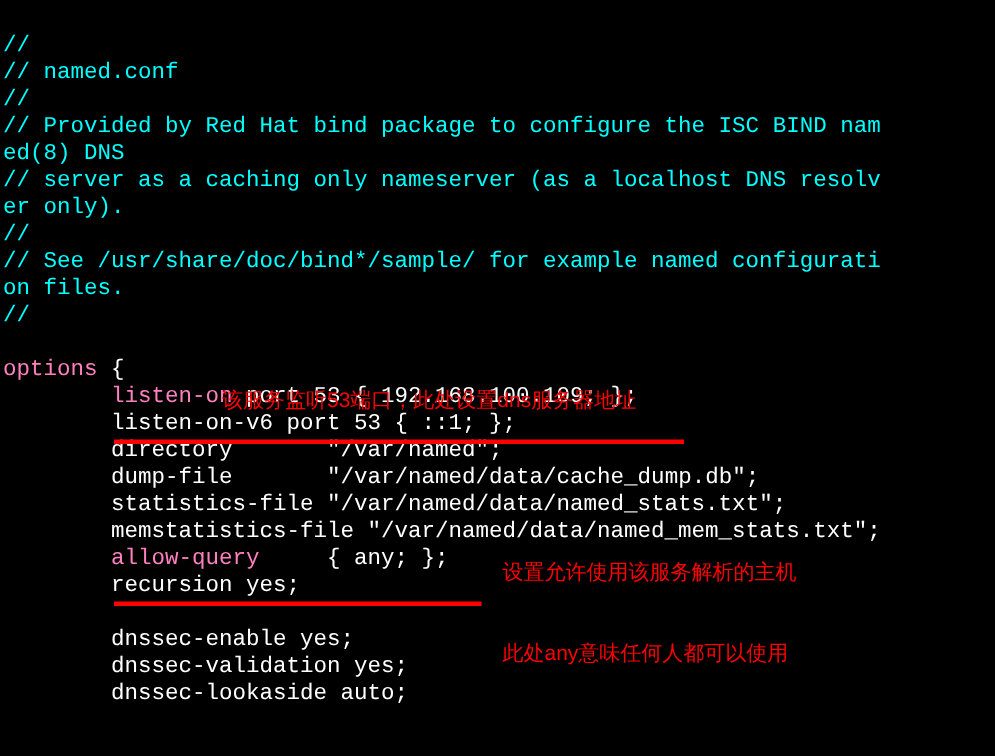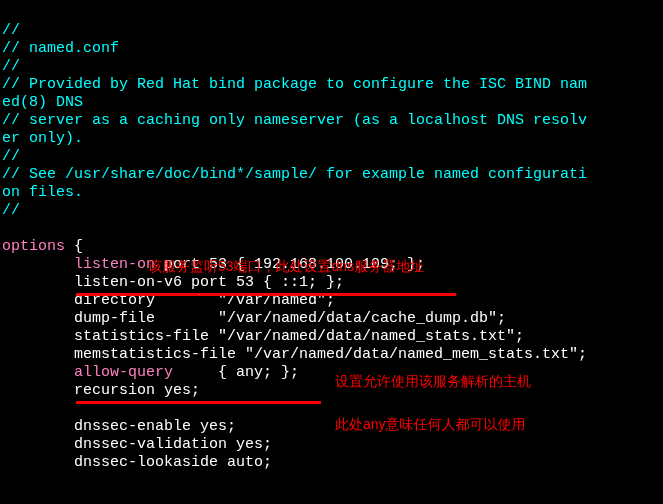--- a/index.html
+++ b/index.html
@@ -64,13 +64,13 @@
 <span>        </span><span class="white">dnssec-enable yes;</span>
 <span>        </span><span class="white">dnssec-validation yes;</span>
 <span>        </span><span class="white">dnssec-lookaside auto;</span>
 </div>
 
 <div class="red-anno" style="top:258px; left:148px;">该服务监听53端口，此处设置dns服务器地址</div>
 <div class="underline-red" style="top:293px; left:76px; width:380px;"></div>
 
 <div class="underline-red" style="top:401px; left:76px; width:245px;"></div>
 <div class="red-anno" style="top:373px; left:335px;">设置允许使用该服务解析的主机</div>
-<div class="red-anno" style="top:416px; left:335px;">此处any意味任何人都可以使用</div>
+<div class="red-anno" style="top:427px; left:335px;">此处any意味任何人都可以使用</div>
 
 </body></html>

